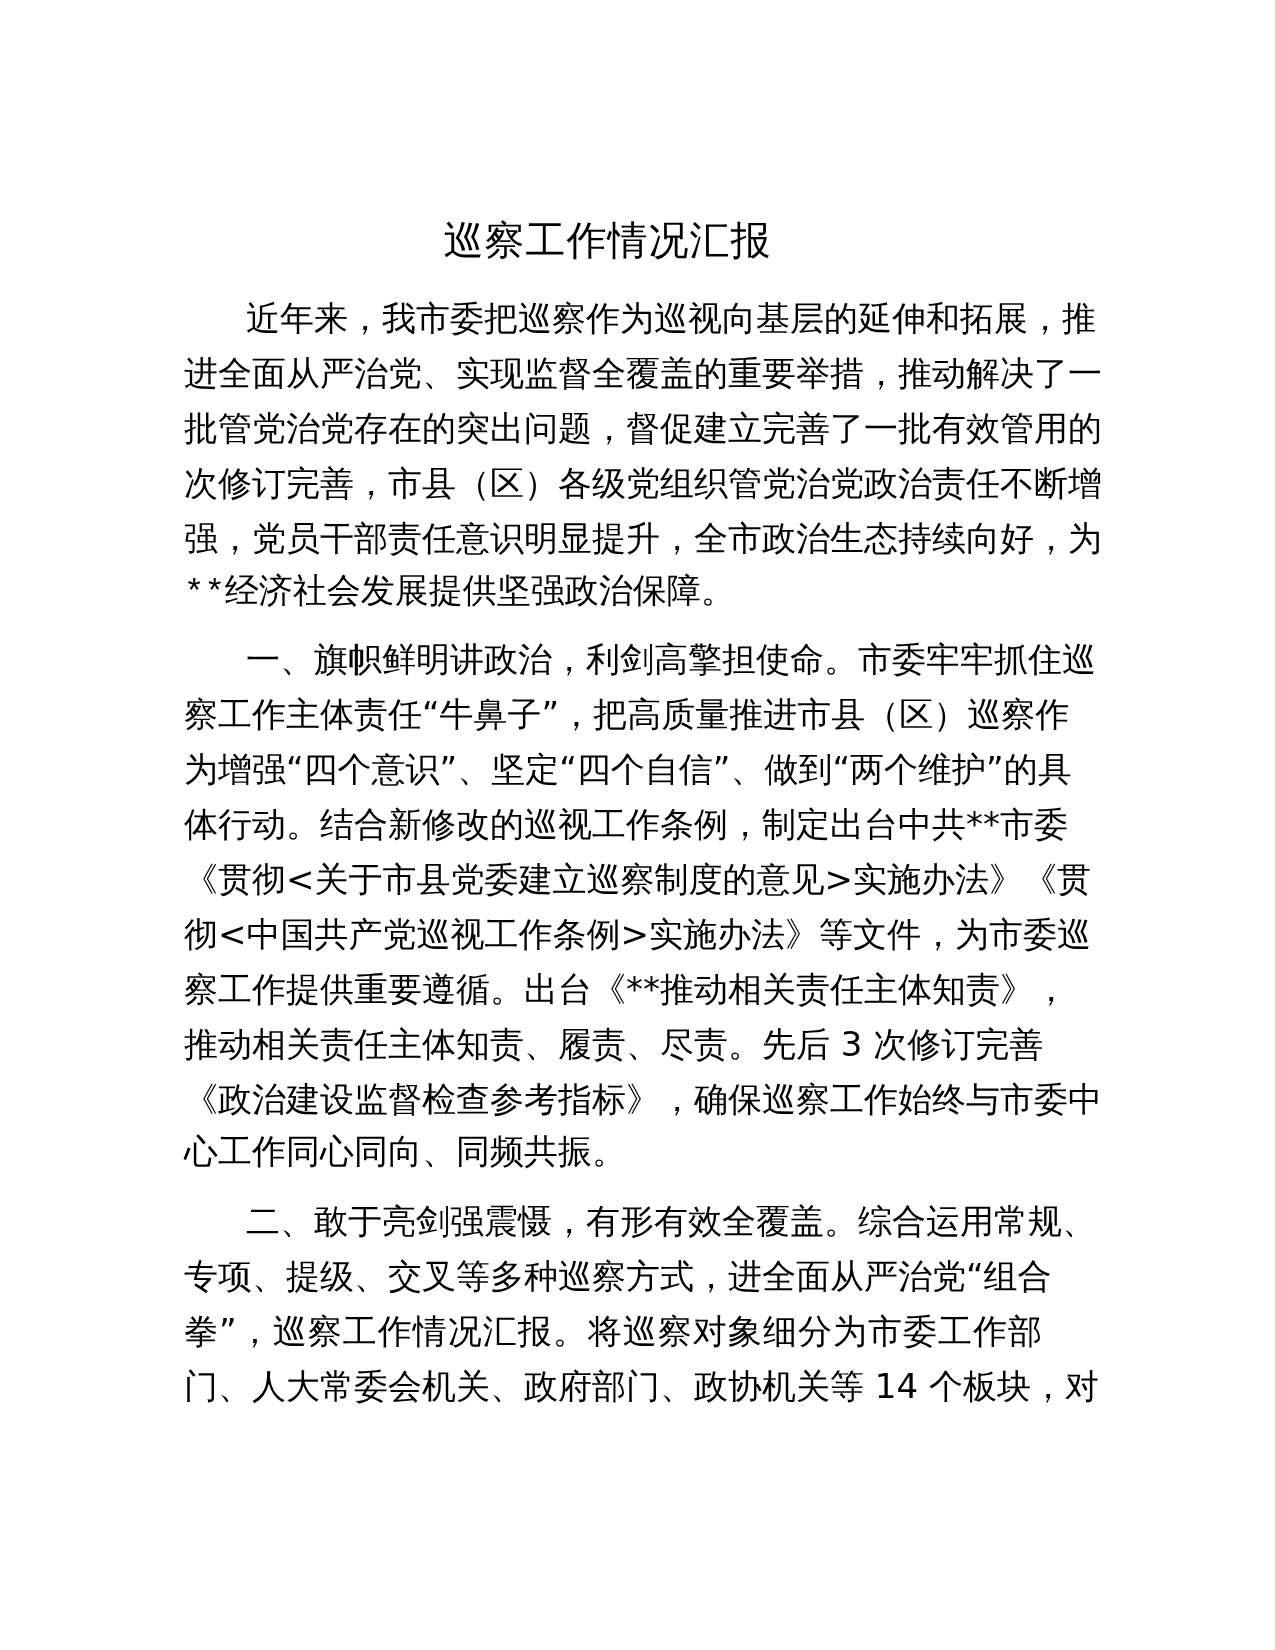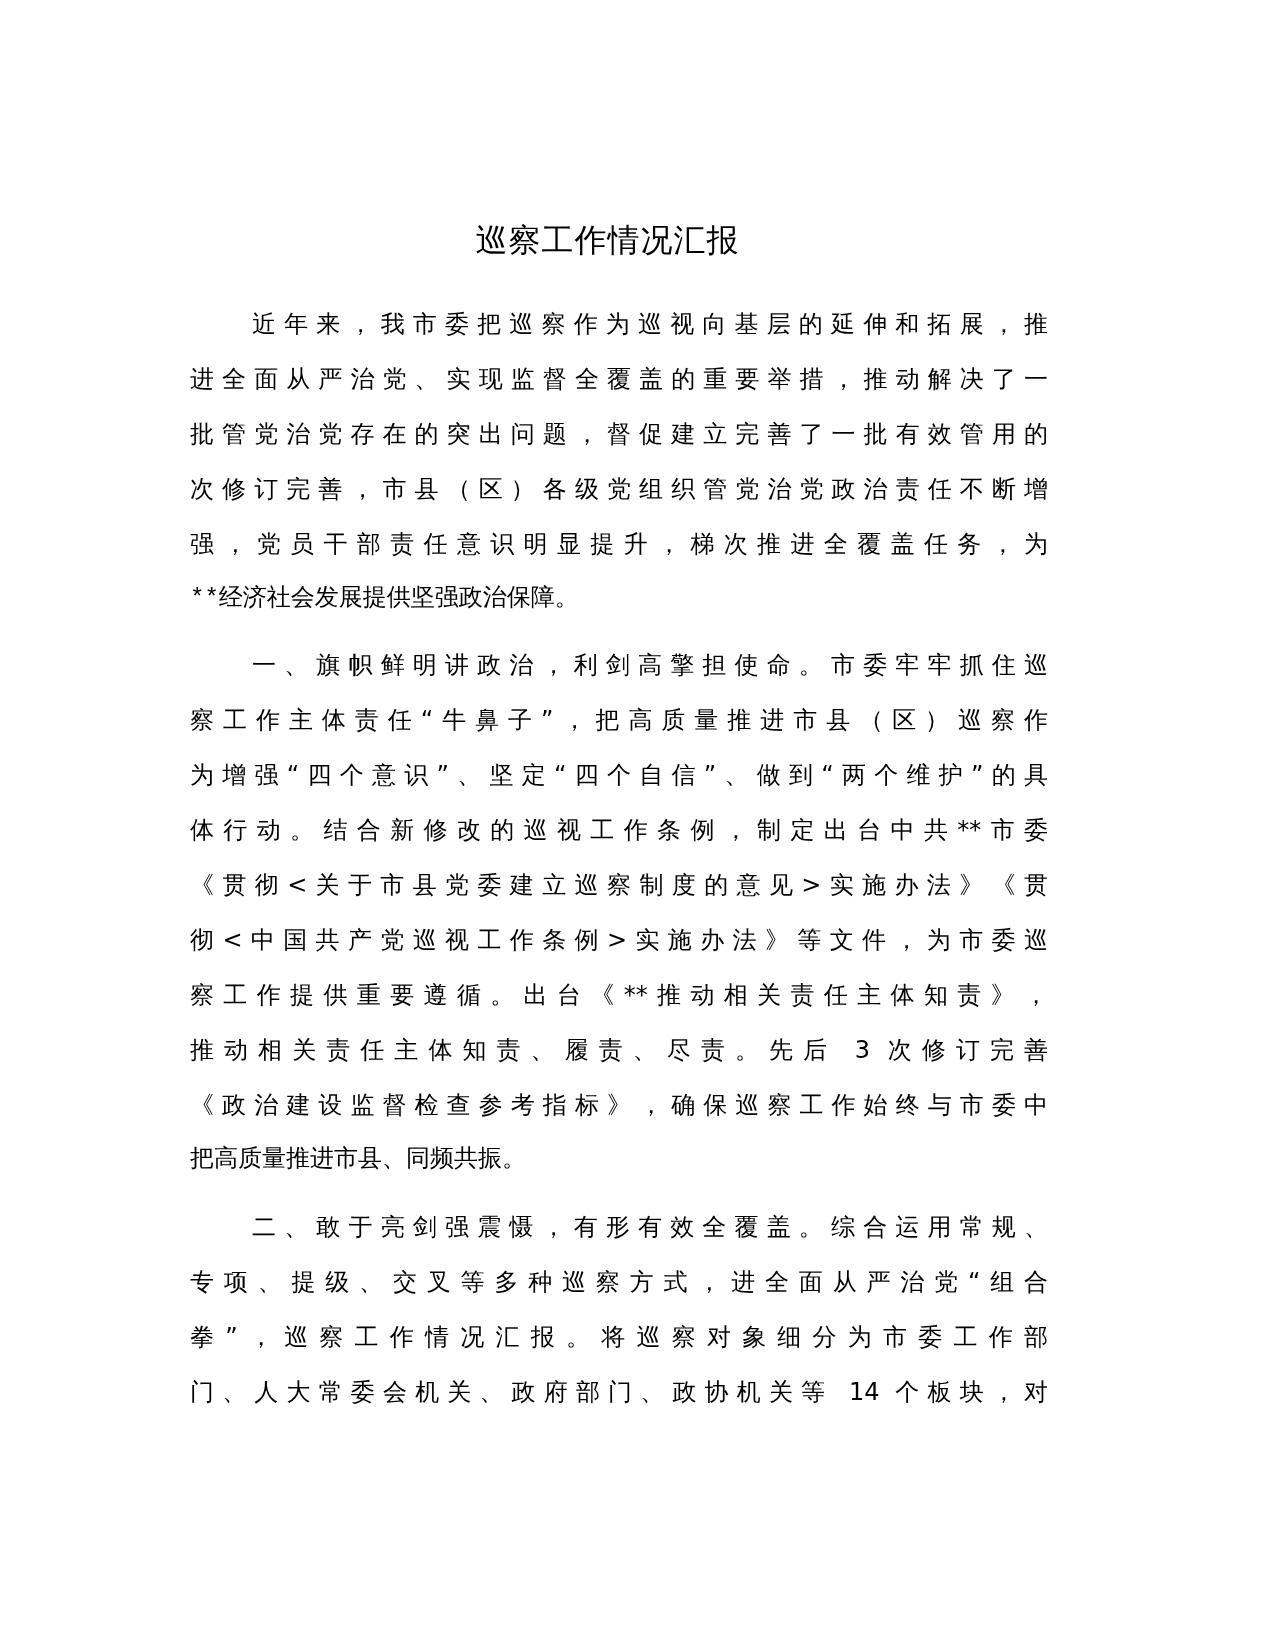--- a/index.html
+++ b/index.html
@@ -22,37 +22,37 @@
     width: 1275px;
     height: 1650px;
     background: #ffffff;
   }
   .title {
     position: absolute;
     left: 0;
     width: 1215px;
     top: 212px;
     text-align: center;
-    font-size: 32px;
+    font-size: 40px;
     line-height: 56px;
     font-weight: normal;
     letter-spacing: 1px;
     margin: 0;
   }
   .line {
     position: absolute;
     left: 178px;
     width: 858px;
-    font-size: 24px;
+    font-size: 34px;
     line-height: 40px;
     height: 40px;
     white-space: nowrap;
     text-align: justify;
     text-align-last: justify;
-    margin: 12px;
+    margin: 6px;
   }
   .line.first {
     left: 240px;
     width: 796px;
   }
   .line.last {
     text-align-last: left;
     font-family: Liberation Mono, monospace;
   }
 </style>
@@ -61,35 +61,35 @@
 
 <div class="page">
 
   <h1 class="title">巡察工作情况汇报</h1>
 
   <div>
     <p class="line first" style="top:292px">近年来，我市委把巡察作为巡视向基层的延伸和拓展，推</p>
     <p class="line" style="top:347px">进全面从严治党、实现监督全覆盖的重要举措，推动解决了一</p>
     <p class="line" style="top:402px">批管党治党存在的突出问题，督促建立完善了一批有效管用的</p>
     <p class="line" style="top:457px">次修订完善，市县（区）各级党组织管党治党政治责任不断增</p>
-    <p class="line" style="top:512px">强，党员干部责任意识明显提升，梯次推进全覆盖任务，为</p>
+    <p class="line" style="top:512px">强，党员干部责任意识明显提升，全市政治生态持续向好，为</p>
     <p class="line last" style="top:567px">**经济社会发展提供坚强政治保障。</p>
   </div>
 
   <div>
     <p class="line first" style="top:633px">一、旗帜鲜明讲政治，利剑高擎担使命。市委牢牢抓住巡</p>
     <p class="line" style="top:688px">察工作主体责任“牛鼻子”，把高质量推进市县（区）巡察作</p>
     <p class="line" style="top:743px">为增强“四个意识”、坚定“四个自信”、做到“两个维护”的具</p>
     <p class="line" style="top:798px">体行动。结合新修改的巡视工作条例，制定出台中共**市委</p>
     <p class="line" style="top:853px">《贯彻&lt;关于市县党委建立巡察制度的意见&gt;实施办法》《贯</p>
     <p class="line" style="top:908px">彻&lt;中国共产党巡视工作条例&gt;实施办法》等文件，为市委巡</p>
     <p class="line" style="top:963px">察工作提供重要遵循。出台《**推动相关责任主体知责》，</p>
     <p class="line" style="top:1018px">推动相关责任主体知责、履责、尽责。先后 3 次修订完善</p>
     <p class="line" style="top:1073px">《政治建设监督检查参考指标》，确保巡察工作始终与市委中</p>
-    <p class="line last" style="top:1128px">把高质量推进市县、同频共振。</p>
+    <p class="line last" style="top:1128px">心工作同心同向、同频共振。</p>
   </div>
 
   <div>
     <p class="line first" style="top:1195px">二、敢于亮剑强震慑，有形有效全覆盖。综合运用常规、</p>
     <p class="line" style="top:1250px">专项、提级、交叉等多种巡察方式，进全面从严治党“组合</p>
     <p class="line" style="top:1305px">拳”，巡察工作情况汇报。将巡察对象细分为市委工作部</p>
     <p class="line" style="top:1360px">门、人大常委会机关、政府部门、政协机关等 14 个板块，对</p>
   </div>
 
 </div>

